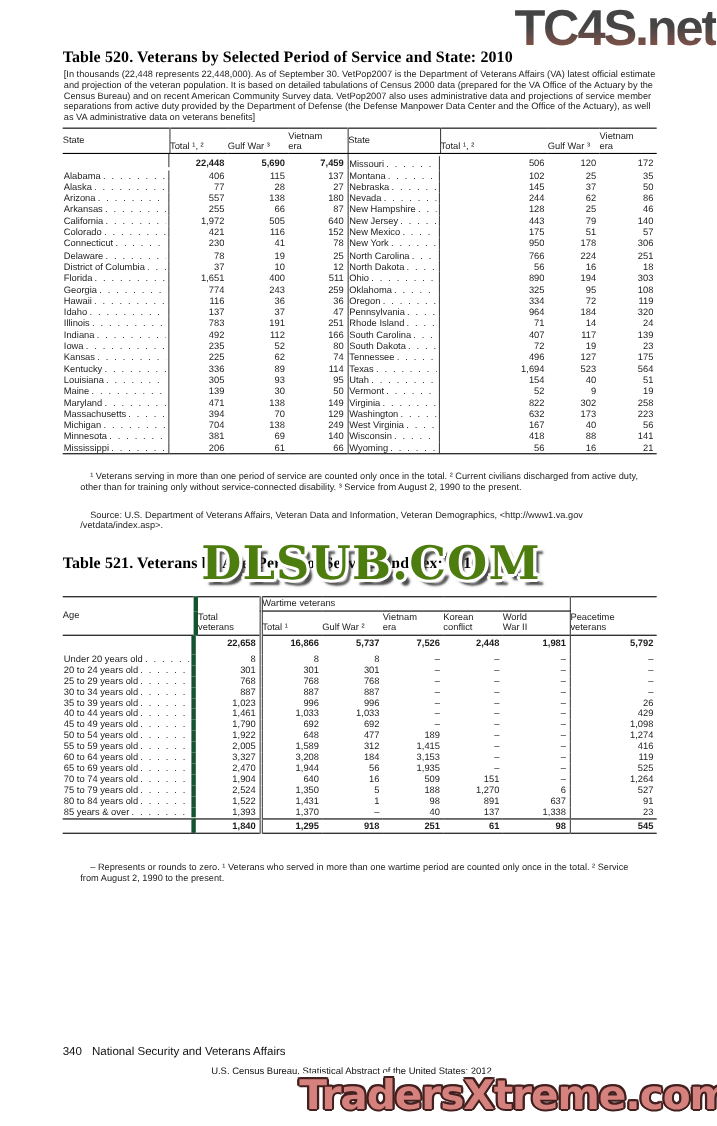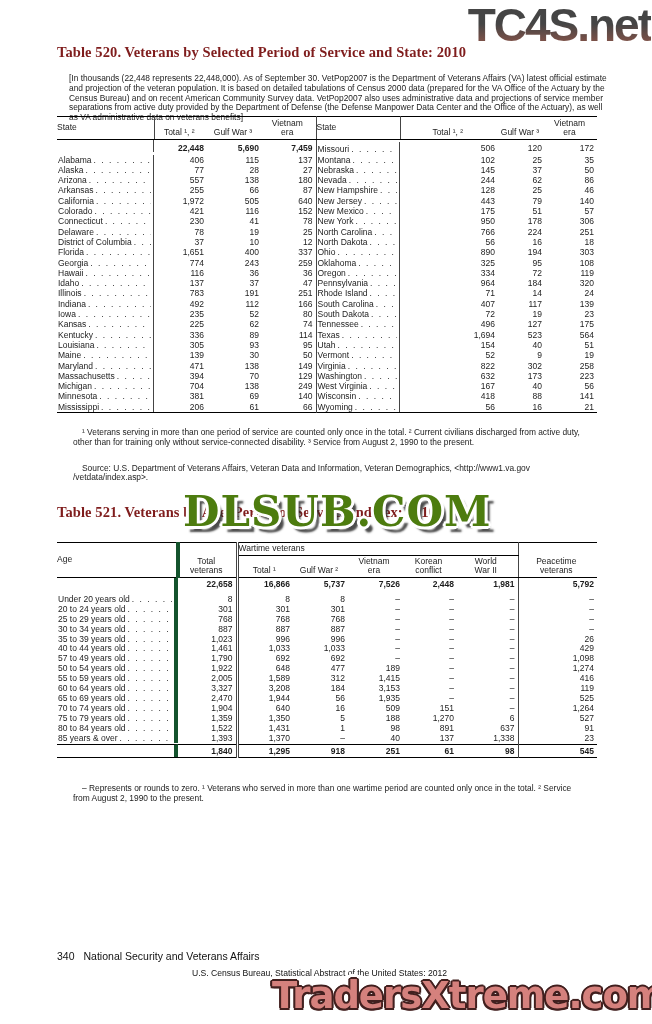--- a/index.html
+++ b/index.html
@@ -1,34 +1,34 @@
 <!DOCTYPE html>
 <html><head>
 <meta charset="utf-8">
 <style>
   html,body{margin:0;padding:0;background:#fff;}
   .page{position:relative;width:652px;height:1024px;background:#fff;overflow:hidden;
         font-family:"Liberation Sans",sans-serif;color:#1c1c1c;}
   .abs{position:absolute;}
   .title{font-family:"Liberation Serif",serif;font-weight:bold;font-size:14.5px;
-         color:#7f1d1d;margin:0;white-space:nowrap;letter-spacing:.1px;}
+         color:#000000;margin:0;white-space:nowrap;letter-spacing:.1px;}
   .t520-title{top:44px;left:57px;}
   .t521-title{top:504px;left:57px;}
-  .note{font-size:8.4px;line-height:9.8px;color:#222;margin:12px;width:541px;}
+  .note{font-size:8.4px;line-height:9.8px;color:#222;margin:1px;width:541px;}
   .t520-note{top:62px;left:57px;}
   .t521-note{top:525px;left:57px;width:560px;white-space:nowrap;}
 
   table.tbl{border-collapse:collapse;table-layout:fixed;
             border-top:1.5px solid #000;border-bottom:1.5px solid #000;
             font-size:8.5px;color:#1c1c1c;}
   .t520{top:116px;left:57px;width:540px;}
   .t521{top:542px;left:57px;width:540px;}
   .tbl thead th{font-weight:normal;font-size:8.5px;border-bottom:1px solid #000;padding:0 3px 1px 0;line-height:9.6px;}
   .lblh{text-align:left;vertical-align:middle;}
-  .numh{text-align:center;vertical-align:bottom;}
+  .numh{text-align:left;vertical-align:bottom;}
   .spanner{text-align:left;vertical-align:middle;}
   .t520 thead tr{height:23px;}
   .t521 thead tr.r1{height:13px;}
   .t521 thead tr.r2{height:22px;}
 
   
   .t520 th:nth-child(1),.t520 tbody td:nth-child(1){border-right:1px solid #444;}
   .t520 th:nth-child(4),.t520 tbody td:nth-child(4){border-right:1px solid #444;}
   .t520 th:nth-child(5),.t520 tbody td:nth-child(5){border-right:1px solid #444;}
   .t521 th.vr1,.t521 tbody td:nth-child(1){border-right:4px solid #14532d;}
@@ -269,21 +269,21 @@
           <td class="num">16</td>
           <td class="num">18</td>
         </tr>
         <tr>
           <td class="lbl">
             <span class="t">Florida</span>
             <span class="leader"> . . . . . . . . . . . . . . . . . . . . . . . . . . . . . . . . . . . . . . . . . . . . . . . . . . . . . . . . . . . . . . . . . . . . . . . . . . . . . . . .</span>
           </td>
           <td class="num">1,651</td>
           <td class="num">400</td>
-          <td class="num">337</td>
+          <td class="num">511</td>
           <td class="lbl">
             <span class="t">Ohio</span>
             <span class="leader"> . . . . . . . . . . . . . . . . . . . . . . . . . . . . . . . . . . . . . . . . . . . . . . . . . . . . . . . . . . . . . . . . . . . . . . . . . . . . . . . .</span>
           </td>
           <td class="num">890</td>
           <td class="num">194</td>
           <td class="num">303</td>
         </tr>
         <tr>
           <td class="lbl">
@@ -648,21 +648,21 @@
           <td class="num">1,461</td>
           <td class="num">1,033</td>
           <td class="num">1,033</td>
           <td class="num">–</td>
           <td class="num">–</td>
           <td class="num">–</td>
           <td class="num">429</td>
         </tr>
         <tr>
           <td class="lbl">
-            <span class="t">57 to 49 years old</span>
+            <span class="t">45 to 49 years old</span>
             <span class="leader"> . . . . . . . . . . . . . . . . . . . . . . . . . . . . . . . . . . . . . . . . . . . . . . . . . . . . . . . . . . . . . . . . . . . . . . . . . . . . . . . .</span>
           </td>
           <td class="num">1,790</td>
           <td class="num">692</td>
           <td class="num">692</td>
           <td class="num">–</td>
           <td class="num">–</td>
           <td class="num">–</td>
           <td class="num">1,098</td>
         </tr>
@@ -729,21 +729,21 @@
           <td class="num">509</td>
           <td class="num">151</td>
           <td class="num">–</td>
           <td class="num">1,264</td>
         </tr>
         <tr>
           <td class="lbl">
             <span class="t">75 to 79 years old</span>
             <span class="leader"> . . . . . . . . . . . . . . . . . . . . . . . . . . . . . . . . . . . . . . . . . . . . . . . . . . . . . . . . . . . . . . . . . . . . . . . . . . . . . . . .</span>
           </td>
-          <td class="num">1,359</td>
+          <td class="num">2,524</td>
           <td class="num">1,350</td>
           <td class="num">5</td>
           <td class="num">188</td>
           <td class="num">1,270</td>
           <td class="num">6</td>
           <td class="num">527</td>
         </tr>
         <tr>
           <td class="lbl">
             <span class="t">80 to 84 years old</span>

